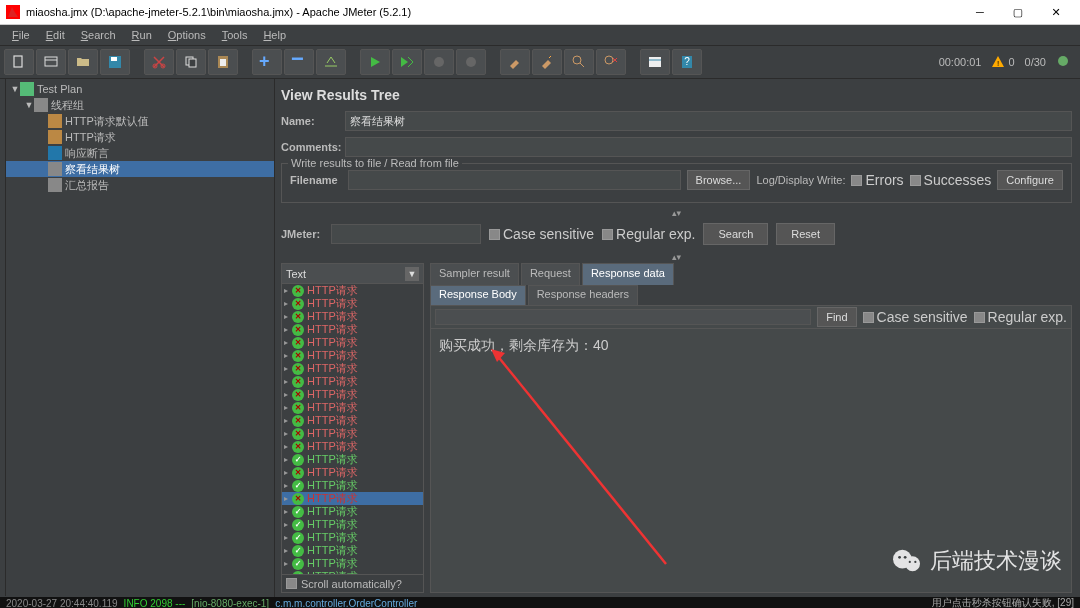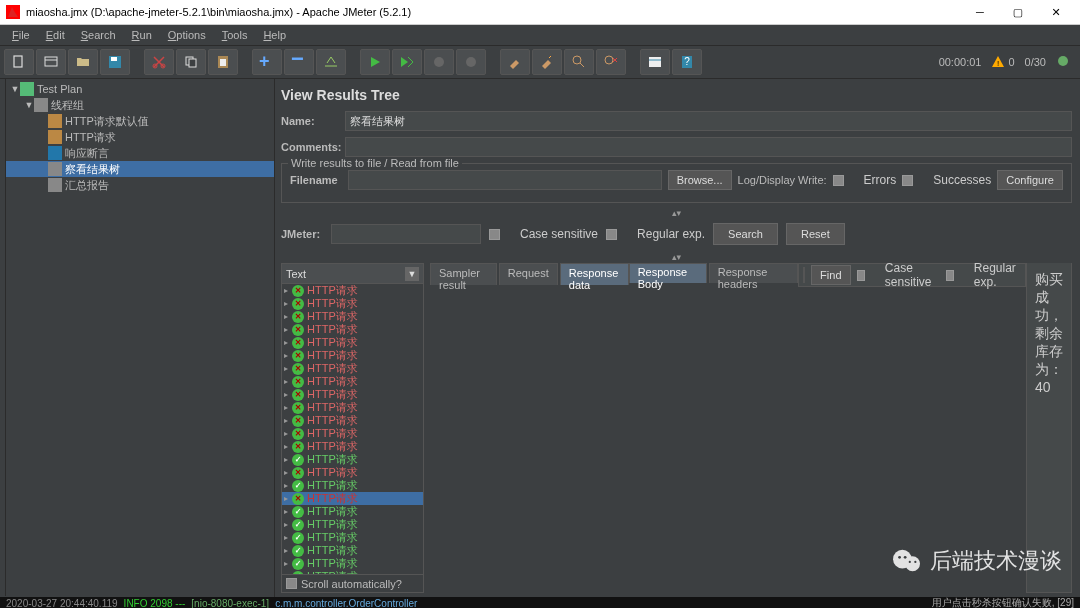--- a/index.html
+++ b/index.html
@@ -47,21 +47,21 @@
 
 .panel-title { font-size: 14px; font-weight: bold; color: #ddd; padding: 4px 0 8px 0; }
 .form-row { display: flex; align-items: center; margin-bottom: 6px; gap: 8px; }
 .form-label { width: 56px; color: #bbb; font-weight: bold; font-size: 11px; }
 .form-input { flex: 1; height: 20px; background: #45494a; border: 1px solid #555; color: #ddd; padding: 0 4px; font-size: 11px; }
 
 .fieldset { border: 1px solid #555; padding: 6px 8px 12px 8px; margin-bottom: 4px; position: relative; }
 .fieldset .legend { position: absolute; top: -7px; left: 6px; background: #3c3f41; padding: 0 3px; font-size: 11px; color: #bbb; }
 .fieldset .fsrow { display: flex; align-items: center; gap: 6px; }
 .browse-btn, .config-btn { height: 20px; background: #555; border: 1px solid #666; color: #ddd; padding: 0 8px; font-size: 11px; cursor: default; }
-.cbox { display: flex; align-items: center; gap: 20px; font-size: 12px; color: #ccc; }
+.cbox { display: flex; align-items: center; gap: 3px; font-size: 14px; color: #ccc; }
 .cbox .box { width: 11px; height: 11px; background: #888; border: 1px solid #999; }
 
 .collapse-arrow { font-size: 9px; color: #999; text-align: center; padding: 1px 0; }
 
 .search-row { display: flex; align-items: center; gap: 8px; padding: 4px 0 6px 0; }
 .search-row .form-input { width: 150px; flex: none; }
 .action-btn { height: 22px; background: #555; border: 1px solid #666; color: #ddd; padding: 0 14px; font-size: 11px; cursor: default; }
 
 
 .results-area { display: flex; flex: 1; gap: 6px; overflow: hidden; }
@@ -76,21 +76,21 @@
 .sample-row .mark.err::after { content: "✕"; color: #a00; }
 .sample-row .mark.ok { background: #4b4; }
 .sample-row .mark.ok::after { content: "✓"; color: #fff; }
 .sample-row .label { font-size: 11px; }
 .sample-row.err .label { color: #d66; }
 .sample-row.ok .label { color: #6c6; }
 .sample-row.sel { background: #3e6ea4; }
 .sample-row.sel .label { color: #c33 !important; }
 .scroll-auto { height: 18px; display: flex; align-items: center; padding: 0 4px; border-top: 1px solid #555; gap: 4px; }
 
-.results-right { flex: 1; display: flex; }
+.results-right { flex: 1; display: flex; flex-direction: column; }
 .top-tabs { display: flex; gap: 2px; height: 22px; }
 .tab { padding: 3px 8px; background: #4b4e50; border: 1px solid #555; border-bottom: none; font-size: 11px; color: #bbb; cursor: default; }
 .tab.active { background: #5a6b7c; color: #fff; }
 .sub-tabs { display: flex; gap: 2px; height: 20px; }
 .sub-tab { padding: 2px 8px; background: #4b4e50; border: 1px solid #555; border-bottom: none; font-size: 11px; color: #bbb; cursor: default; }
 .sub-tab.active { background: #5a6b7c; color: #fff; }
 .find-row { display: flex; align-items: center; gap: 6px; height: 24px; background: #45494a; border: 1px solid #555; padding: 0 4px; }
 .find-row .find-input { flex: 1; height: 16px; background: #4b4e50; border: 1px solid #555; }
 .body-content { flex: 1; background: #45494a; border: 1px solid #555; border-top: none; padding: 8px; color: #ccc; font-size: 14px; position: relative; }
 

